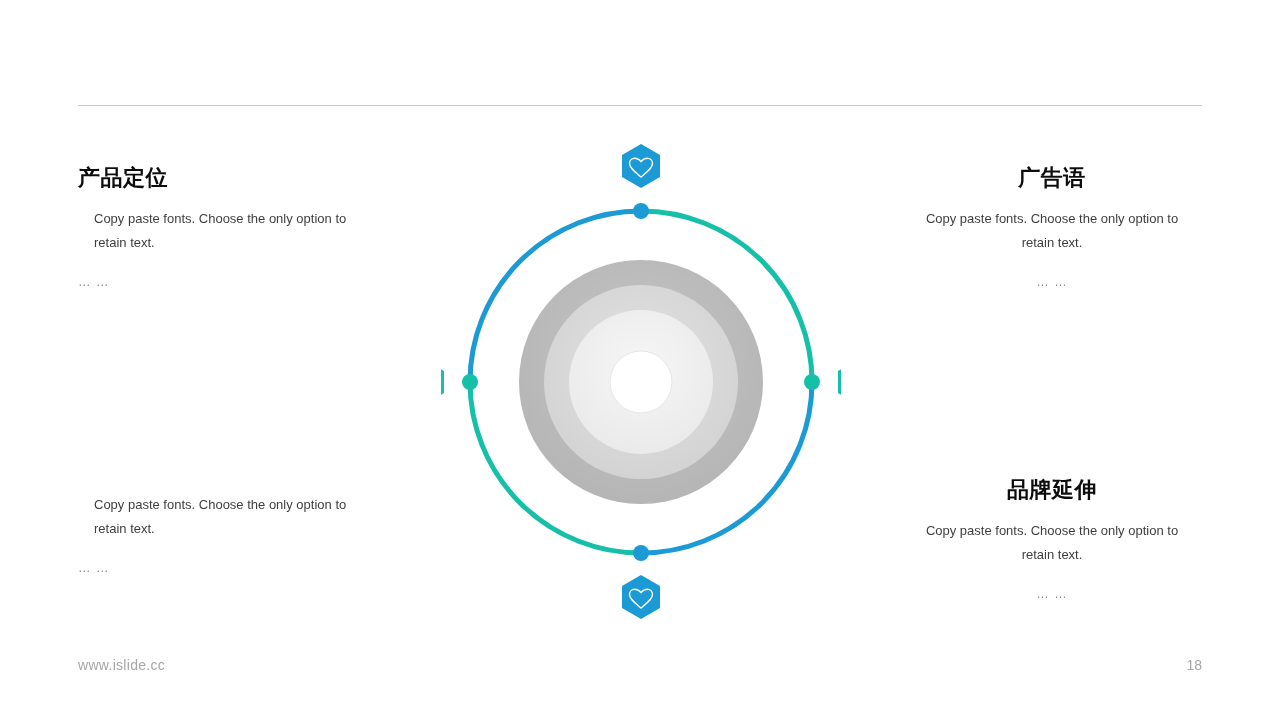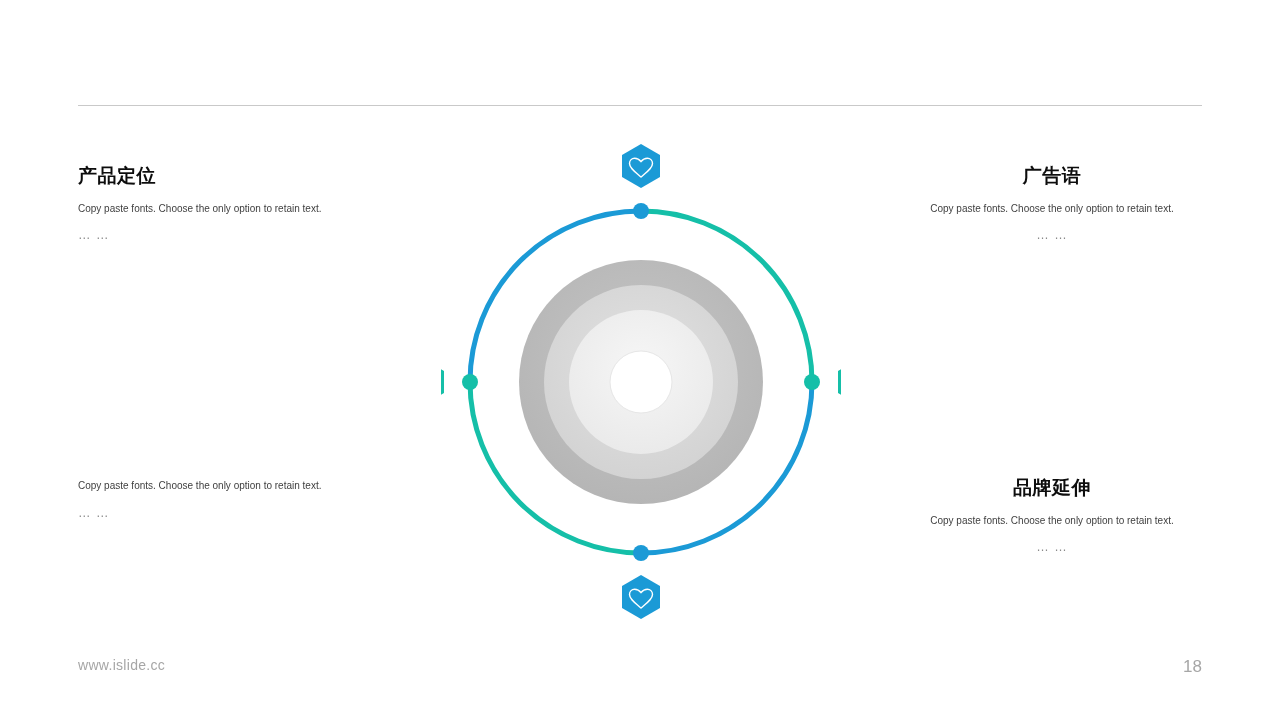--- a/index.html
+++ b/index.html
@@ -49,32 +49,32 @@
   }
   .block.left  { left: 78px; text-align: left; }
   .block.right { left: 902px; text-align: center; }
 
   .block-tl { top: 165px; }
   .block-bl { top: 477px; }
   .block-tr { top: 165px; }
   .block-br { top: 477px; }
 
   .block-heading {
-    font-size: 19px;
+    font-size: 22px;
     font-weight: bold;
     color: #0d0d0d;
     letter-spacing: 0.5px;
     margin: 0 0 12px 0;
     line-height: 1.2;
   }
   .block-body {
-    font-size: 10px;
+    font-size: 13px;
     color: #3f3f3f;
     line-height: 1.85;
-    margin: 0;
+    margin: 16px;
   }
   .block-dots {
     font-size: 12.5px;
     color: #8a8a8a;
     line-height: 1.85;
     margin: 6px 0 0 0;
     letter-spacing: 1px;
   }
 
   
@@ -95,21 +95,21 @@
     font-size: 14px;
     color: #a6a6a6;
     letter-spacing: 0.3px;
   }
   .footer-page {
     position: absolute;
     left: 1160px;
     top: 657px;
     width: 42px;
     text-align: right;
-    font-size: 17px;
+    font-size: 14px;
     color: #a6a6a6;
   }
 </style>
 </head>
 <body>
 
 <div class="slide">
 
   <div class="title-rule"></div>
 

